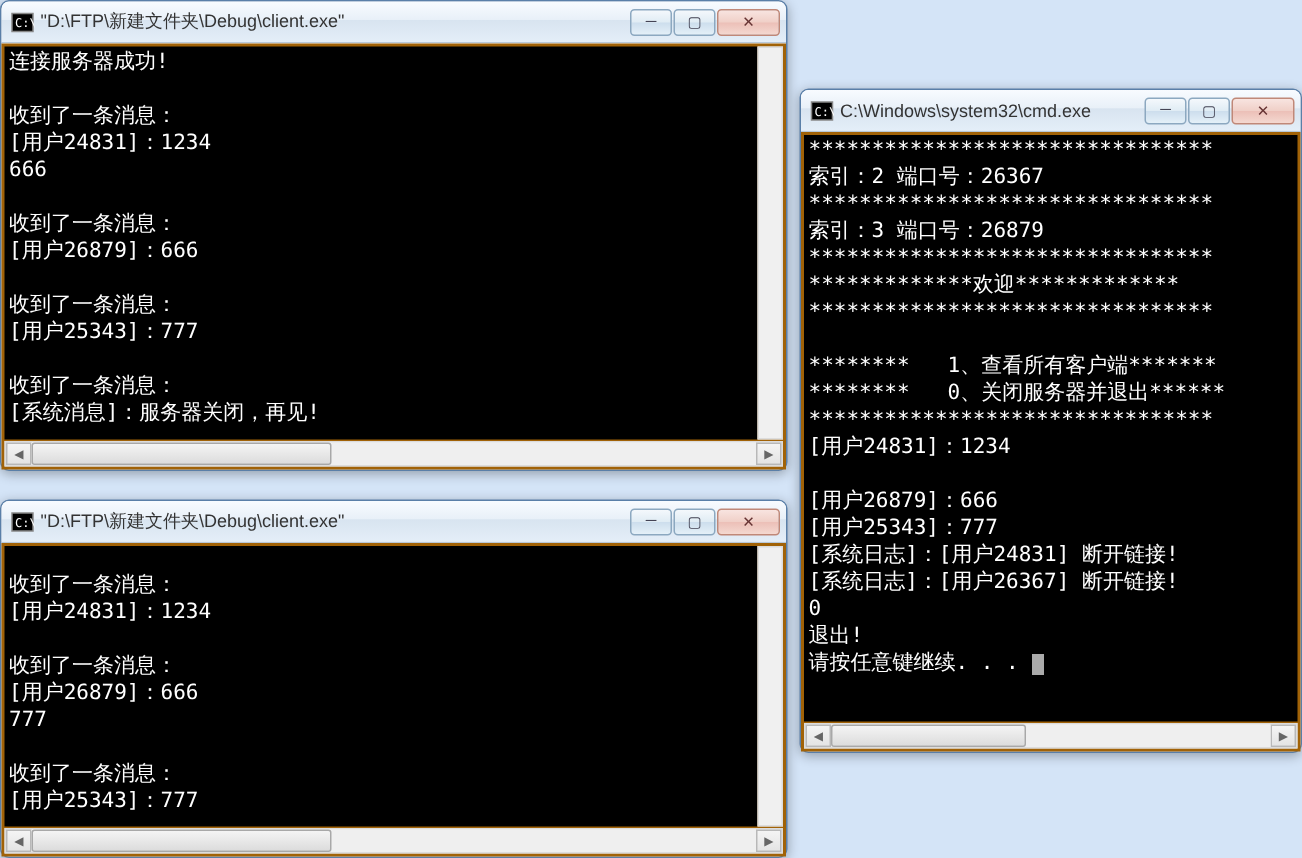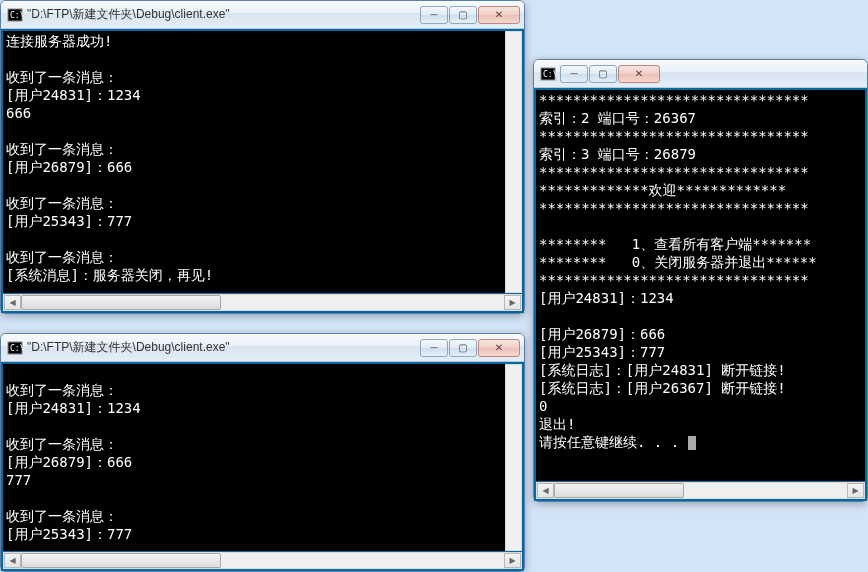--- a/index.html
+++ b/index.html
@@ -63,21 +63,21 @@
   cursor: default;
 }
 .win-btn.close {
   width: 42px;
   background: linear-gradient(to bottom, #f8e4e0 0%, #f0d0c8 48%, #ecc0b8 52%, #f4d8d0 100%);
   border-color: #c08878;
   color: #633;
 }
 .client-area {
   flex: 1;
-  background: #0369a1;
+  background: #a16207;
   padding: 2px;
   position: relative;
   overflow: hidden;
 }
 .console {
   position: absolute;
   left: 2px;
   right: 2px;
   top: 2px;
   bottom: 20px;
@@ -202,20 +202,21 @@
 </div>
 
 <div class="window" style="left:533px; top:59px; width:335px; height:443px;">
   <div class="titlebar">
     <span class="icon">
       <svg width="16" height="16" viewBox="0 0 16 16">
           <rect x="1" y="2" width="14" height="12" fill="#000" stroke="#888" stroke-width="1"></rect>
           <text x="3" y="11" font-size="8" fill="#fff" font-family="monospace">C:\</text>
         </svg>
     </span>
+    <span class="title-text">C:\Windows\system32\cmd.exe</span>
     <div class="win-controls">
       <div class="win-btn">─</div>
       <div class="win-btn">▢</div>
       <div class="win-btn close">✕</div>
     </div>
   </div>
   <div class="client-area">
     <div class="console" id="console3"><div class="line">********************************</div><div class="line">索引：2 端口号：26367</div><div class="line">********************************</div><div class="line">索引：3 端口号：26879</div><div class="line">********************************</div><div class="line">*************欢迎*************</div><div class="line">********************************</div><div class="line"></div><div class="line">********   1、查看所有客户端*******</div><div class="line">********   0、关闭服务器并退出******</div><div class="line">********************************</div><div class="line">[用户24831]：1234</div><div class="line"></div><div class="line">[用户26879]：666</div><div class="line">[用户25343]：777</div><div class="line">[系统日志]：[用户24831] 断开链接!</div><div class="line">[系统日志]：[用户26367] 断开链接!</div><div class="line">0</div><div class="line">退出!</div><div class="line">请按任意键继续. . . <span class="cursor"></span></div></div>
     <div class="scrollbar-h">
       <div class="sb-btn">◀</div>

